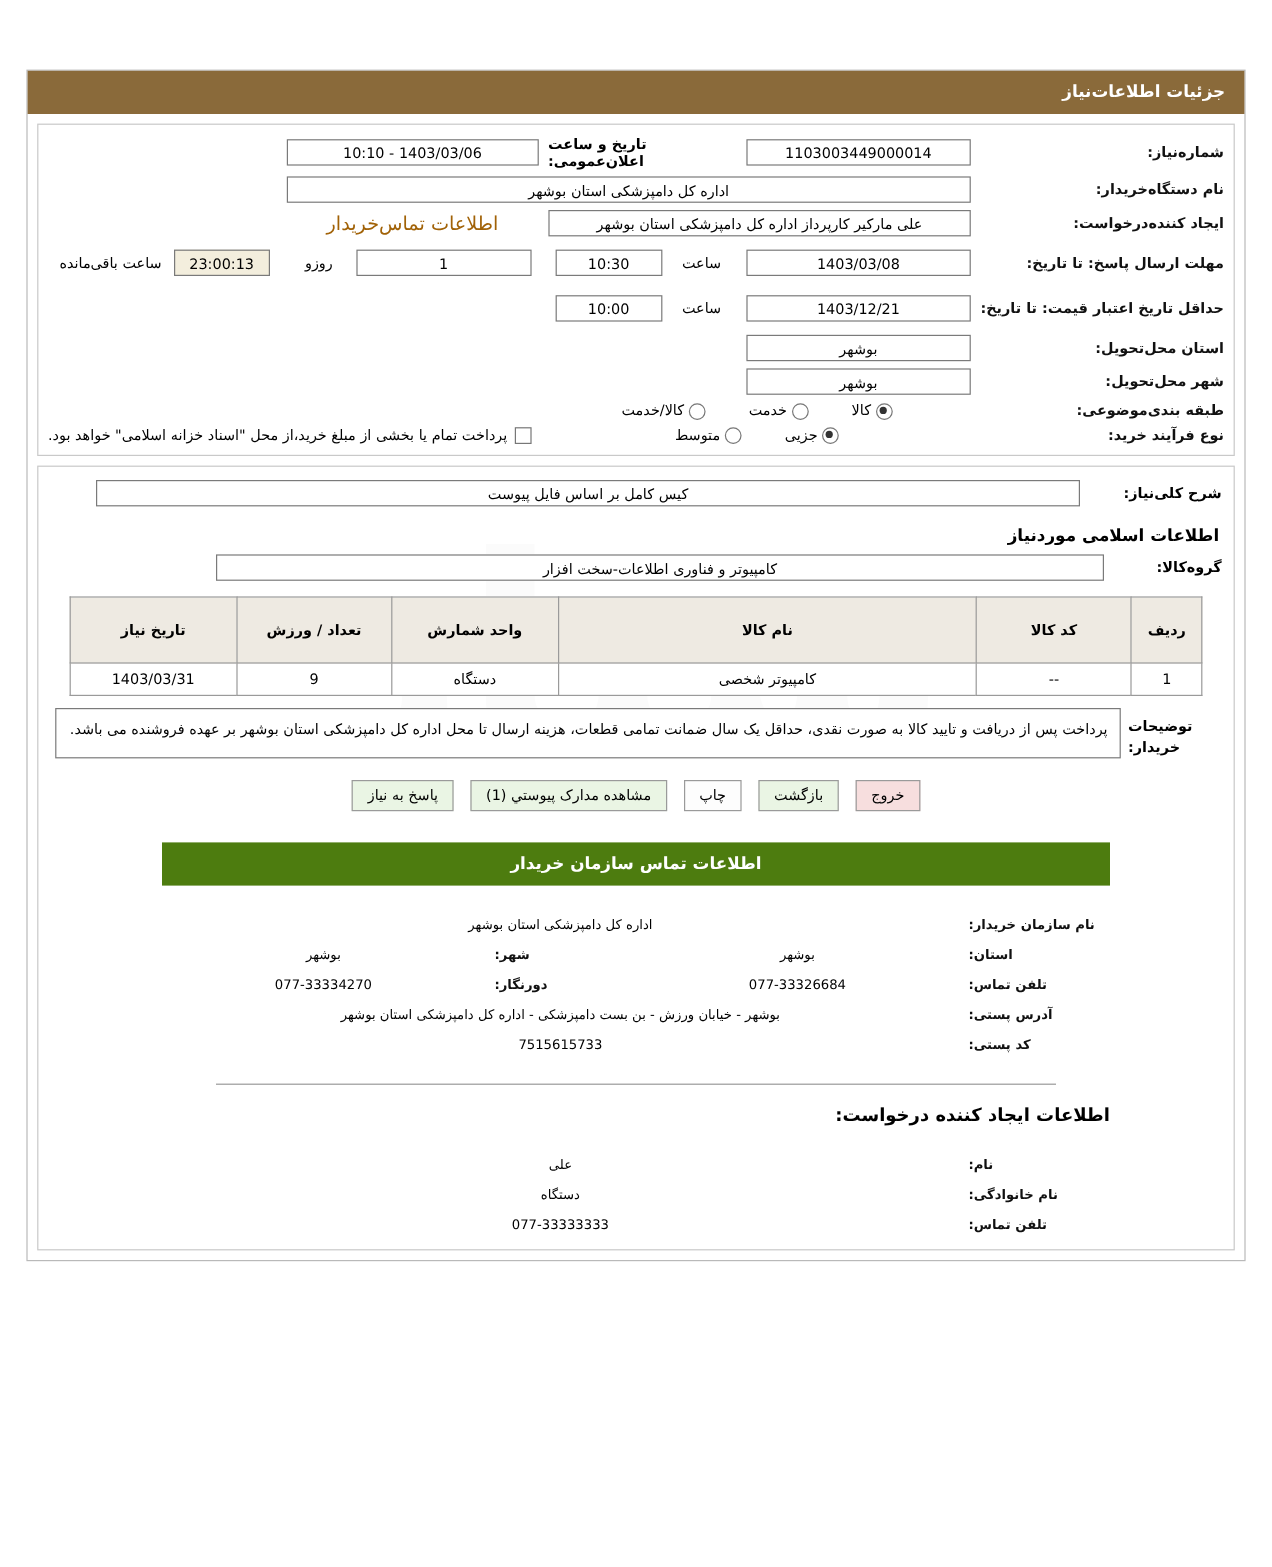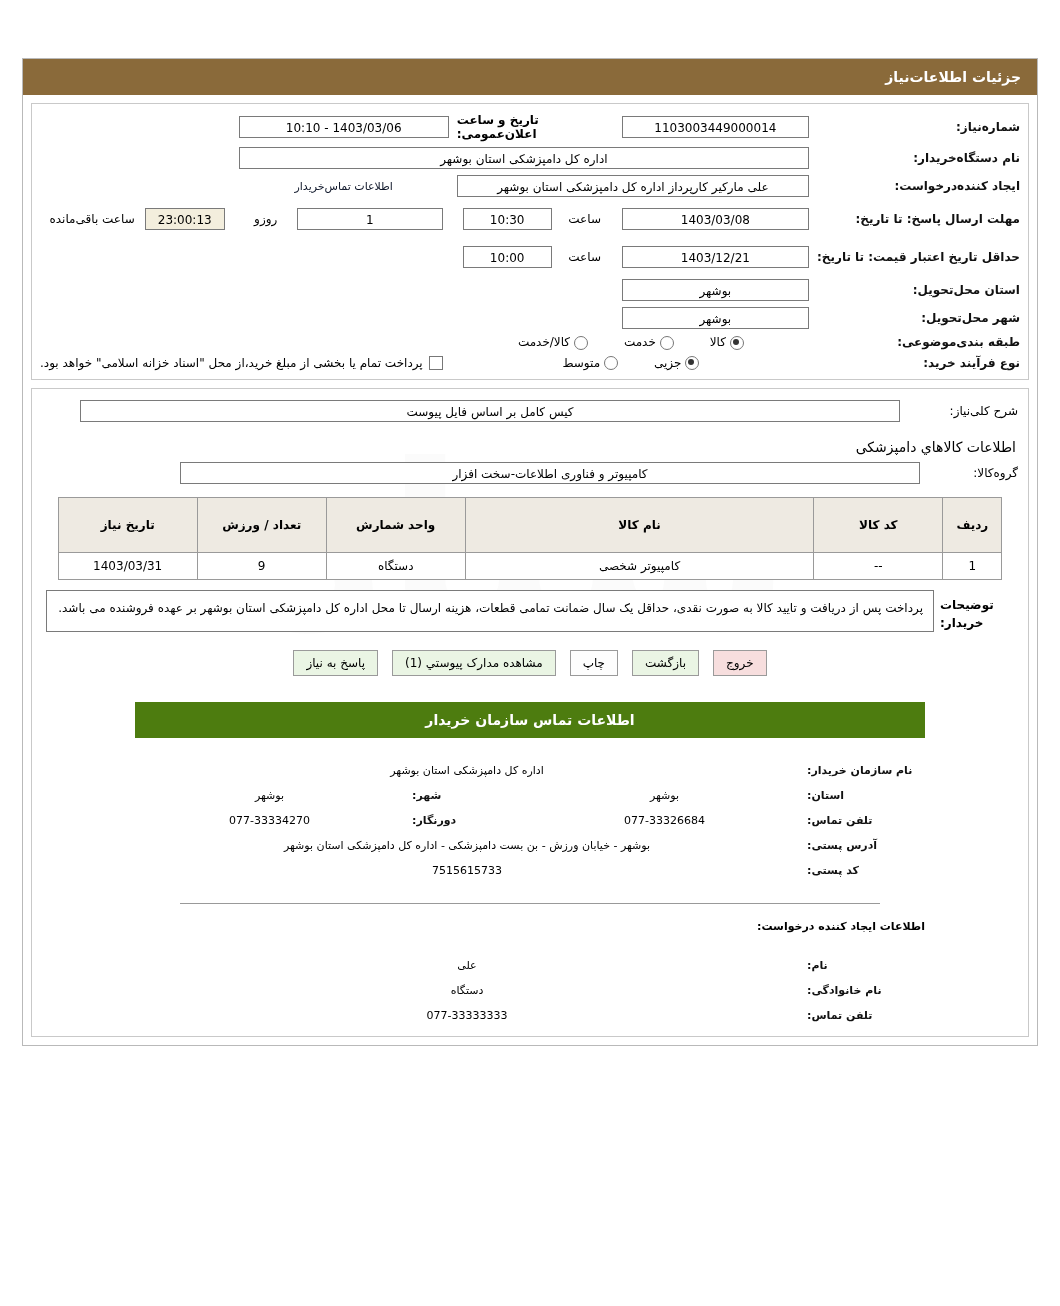--- a/index.html
+++ b/index.html
@@ -87,23 +87,23 @@
     line-height: 22px;
     text-align: center;
     font-size: 12px;
     padding: 0 6px;
     box-sizing: border-box;
     overflow: hidden;
     white-space: nowrap;
   }
   .box.wide { width: 100%; }
   .link {
-    color: #0f172a;
+    color: #a16207;
     text-decoration: none;
-    font-size: 11px;
+    font-size: 16px;
     white-space: nowrap;
     text-align: right;
   }
   .countdown {
     border: 1px solid #7a7a7a;
     background: #f3eedd;
     height: 22px;
     line-height: 22px;
     text-align: center;
     width: 80px;
@@ -142,21 +142,21 @@
     display: inline-block;
     width: 12px;
     height: 12px;
     border: 1px solid #777;
     background: #fff;
     vertical-align: middle;
     margin: 0 6px;
   }
   .radio-group { display: inline-block; margin: 0 14px; }
   .sec-title {
-    font-weight: normal;
+    font-weight: bold;
     font-size: 14px;
     text-align: right;
     white-space: nowrap;
     padding: 4px 6px;
   }
   .mid-panel {
     border: 1px solid #c9c9c9;
     margin: 8px;
     padding: 8px 6px;
     background: rgba(255,255,255,0.6);
@@ -258,21 +258,21 @@
   }
   .divider {
     width: 700px;
     margin: 20px auto 0 auto;
     border-top: 1px solid #999;
   }
   .creator-title {
     width: 790px;
     margin: 16px auto 0 auto;
     font-weight: bold;
-    font-size: 11px;
+    font-size: 15px;
     text-align: right;
   }
   .blurred { filter: blur(0.35px); }
 </style>
 </head>
 <body>
 
 <div class="page">
 
   <div class="watermark">ستاد</div>
@@ -432,21 +432,21 @@
             <tr>
           <td class="sec-title" style="width:110px">شرح کلی‌نیاز:</td>
           <td>
             <div class="box wide">کیس کامل بر اساس فایل پیوست</div>
           </td>
           <td style="width:30px"></td>
         </tr>
       </tbody>
         </table>
 
-      <div class="sec-title" style="margin-top:10px;">اطلاعات کالاهاي دامپزشکی</div>
+      <div class="sec-title" style="margin-top:10px;">اطلاعات اسلامی موردنیاز</div>
 
       <table class="form">
         <tbody>
             <tr>
           <td class="sec-title" style="width:90px">گروه‌کالا:</td>
           <td>
             <div class="box wide">کامپیوتر و فناوری اطلاعات-سخت افزار</div>
           </td>
           <td style="width:130px"></td>
         </tr>

